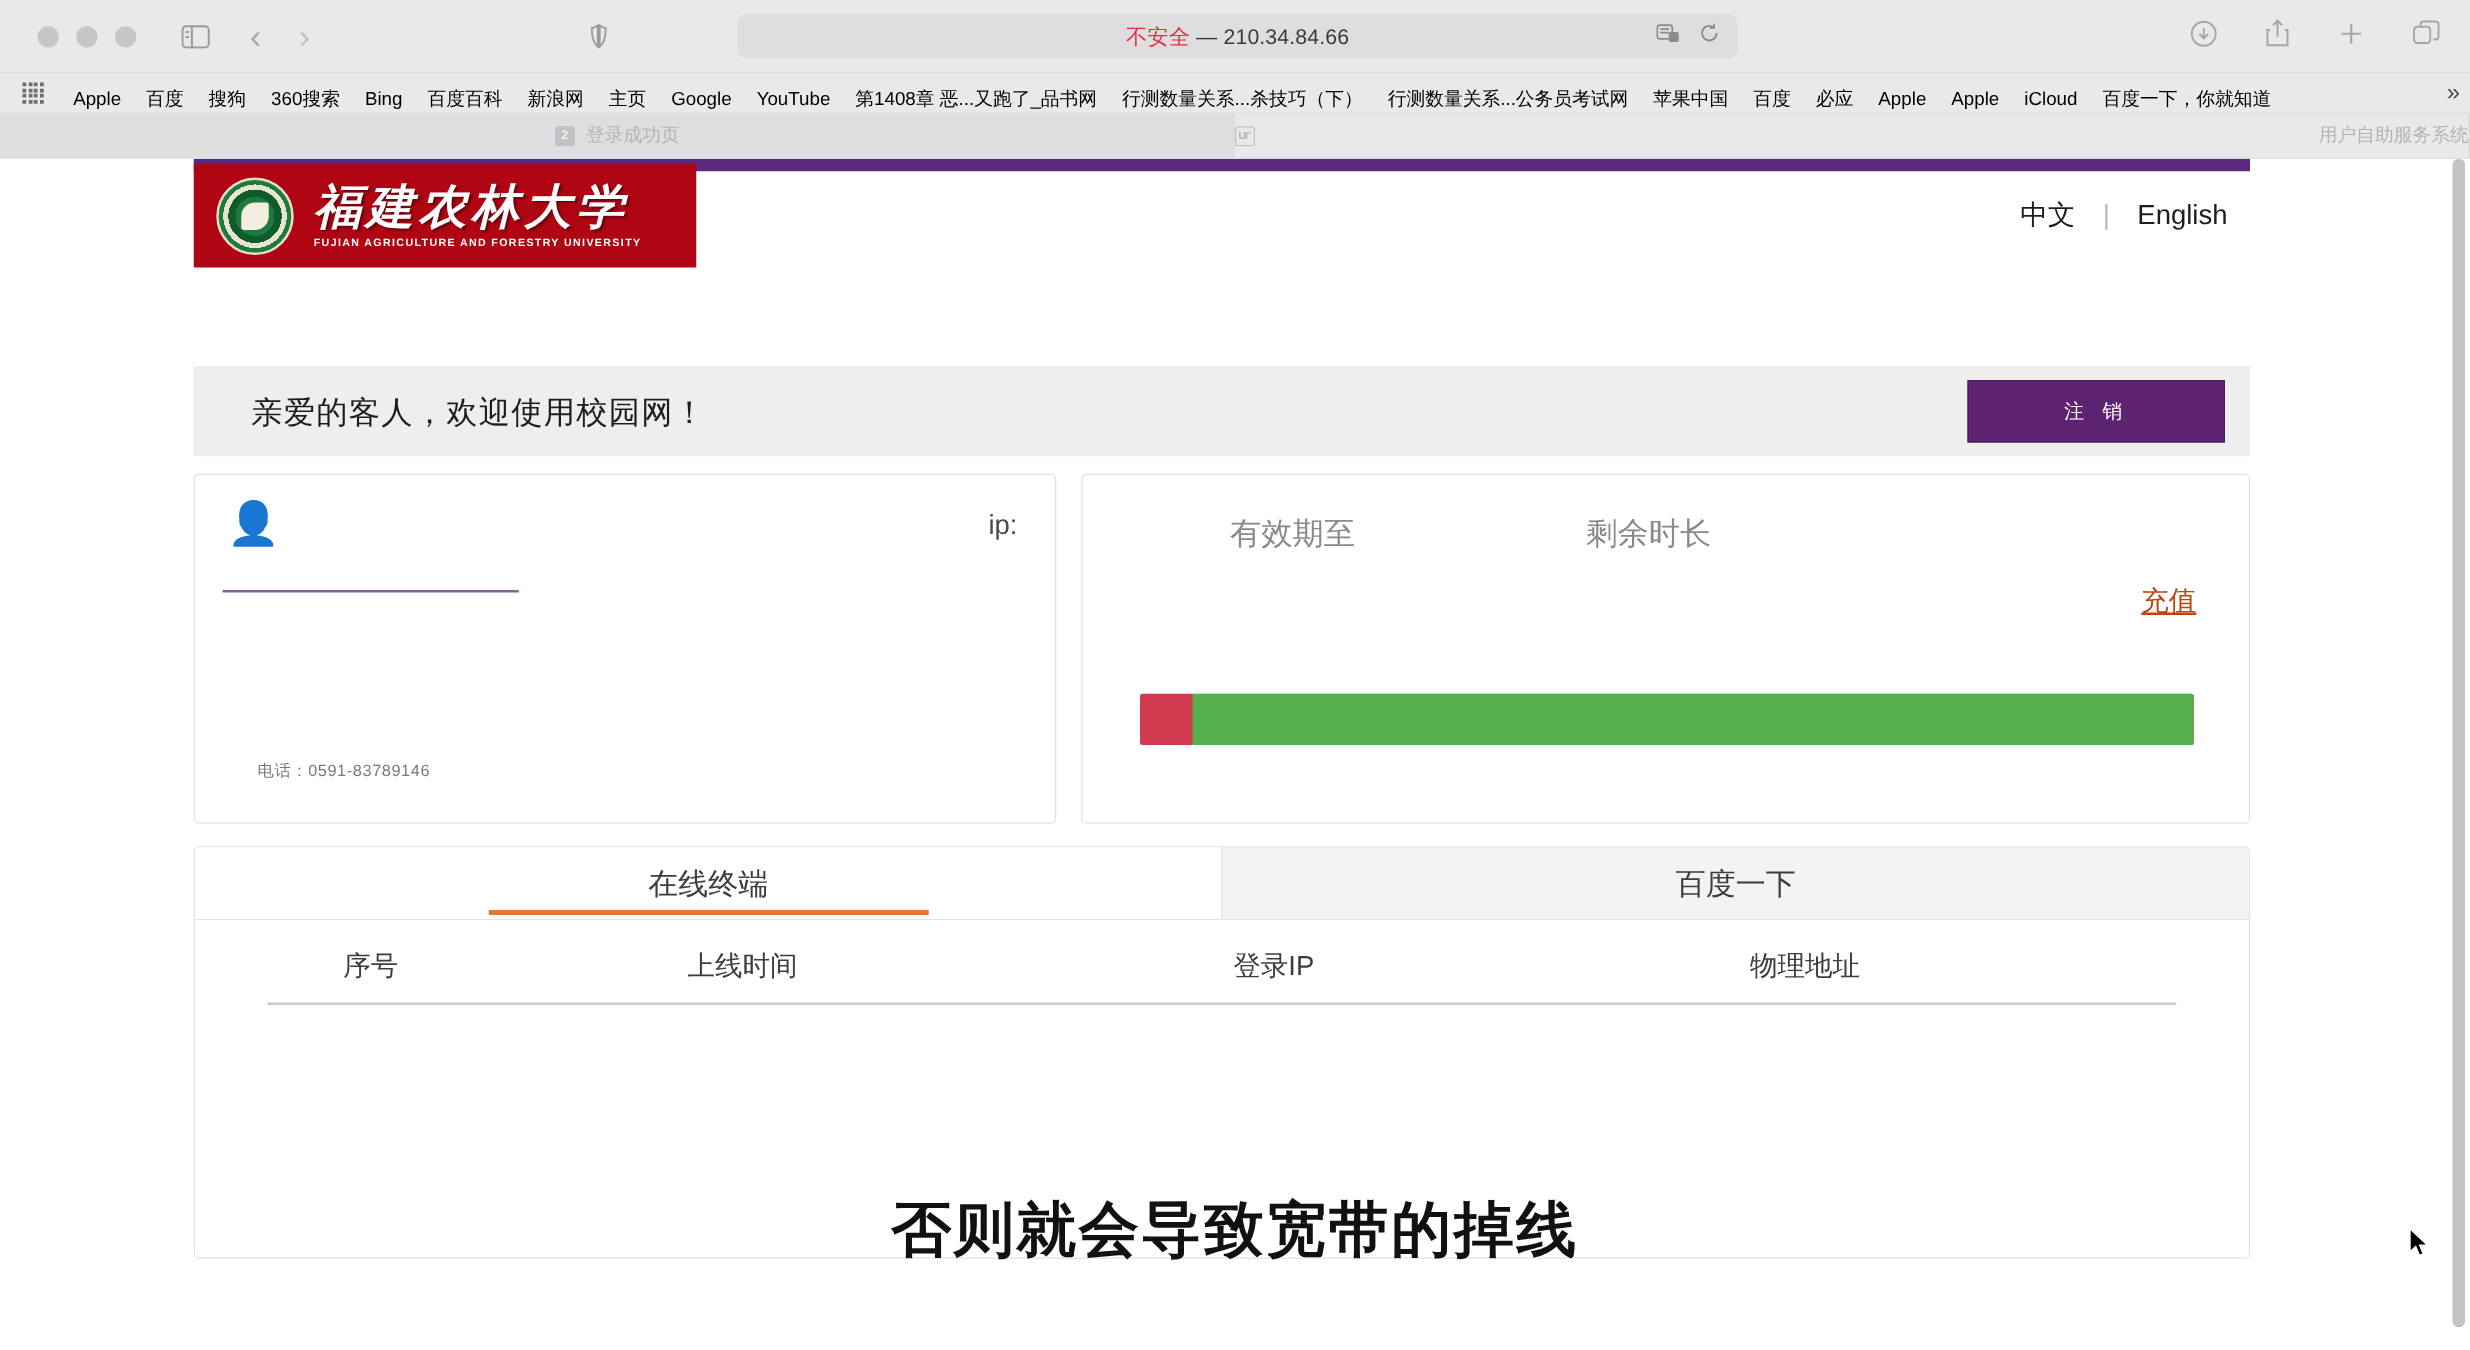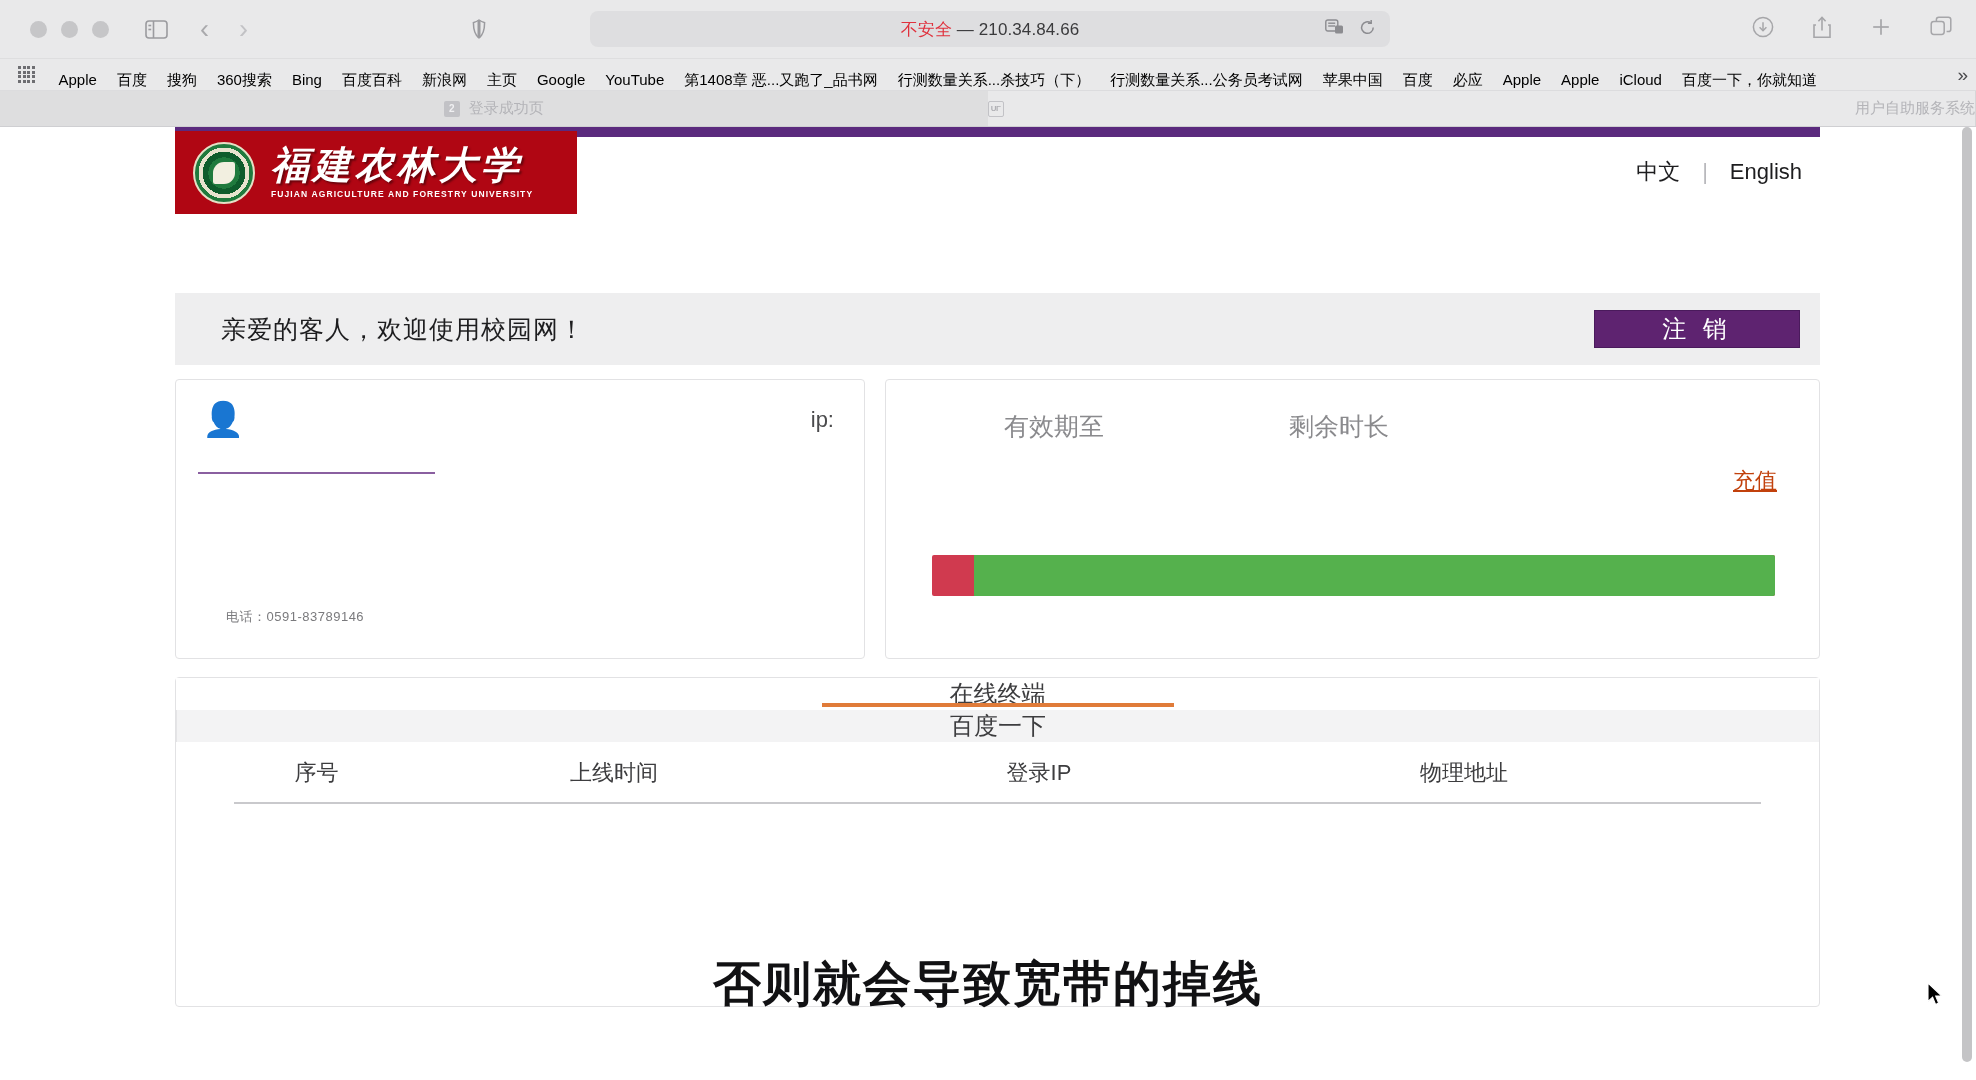--- a/index.html
+++ b/index.html
@@ -160,21 +160,20 @@
     height: calc(1080px - 145px);
     background: #ffffff;
     overflow: hidden;
   }
   #page-scroll-area {
     position: absolute;
     left: 0; top: 0;
     width: 1960px;
     height: 100%;
     background: #fff;
-    padding-left: 20px;
   }
   #content-wrap {
     width: 1645px;
     margin-left: 155px;
     position: relative;
   }
 
   
   #site-header {
     position: relative;
@@ -251,24 +250,24 @@
     height: 72px;
     background: #eeeeef;
     display: flex;
     align-items: center;
     padding: 0 20px 0 46px;
     justify-content: space-between;
   }
   #welcome-text { font-size: 25px; color: #1d1d1f; letter-spacing: 1px; }
   #logout-btn {
     width: 206px;
-    height: 38px;
+    height: 50px;
     background: #5e2370;
     color: #ffffff;
-    font-size: 24px;
+    font-size: 16px;
     letter-spacing: 5px;
     display: flex;
     align-items: center;
     justify-content: center;
     border: 1px solid #4a1a5c;
     cursor: pointer;
   }
 
   
   #cards-row {
@@ -360,21 +359,20 @@
     border: 1px solid #e2e2e4;
     border-radius: 4px;
     background: #ffffff;
     height: 330px;
     position: relative;
   }
   #tab-strip {
     display: flex;
     height: 58px;
     border-bottom: 1px solid #e4e4e6;
-    flex-direction: column;
   }
   .ntab {
     flex: 1;
     display: flex;
     align-items: center;
     justify-content: center;
     font-size: 24px;
     color: #3d3d3f;
     cursor: pointer;
     position: relative;

